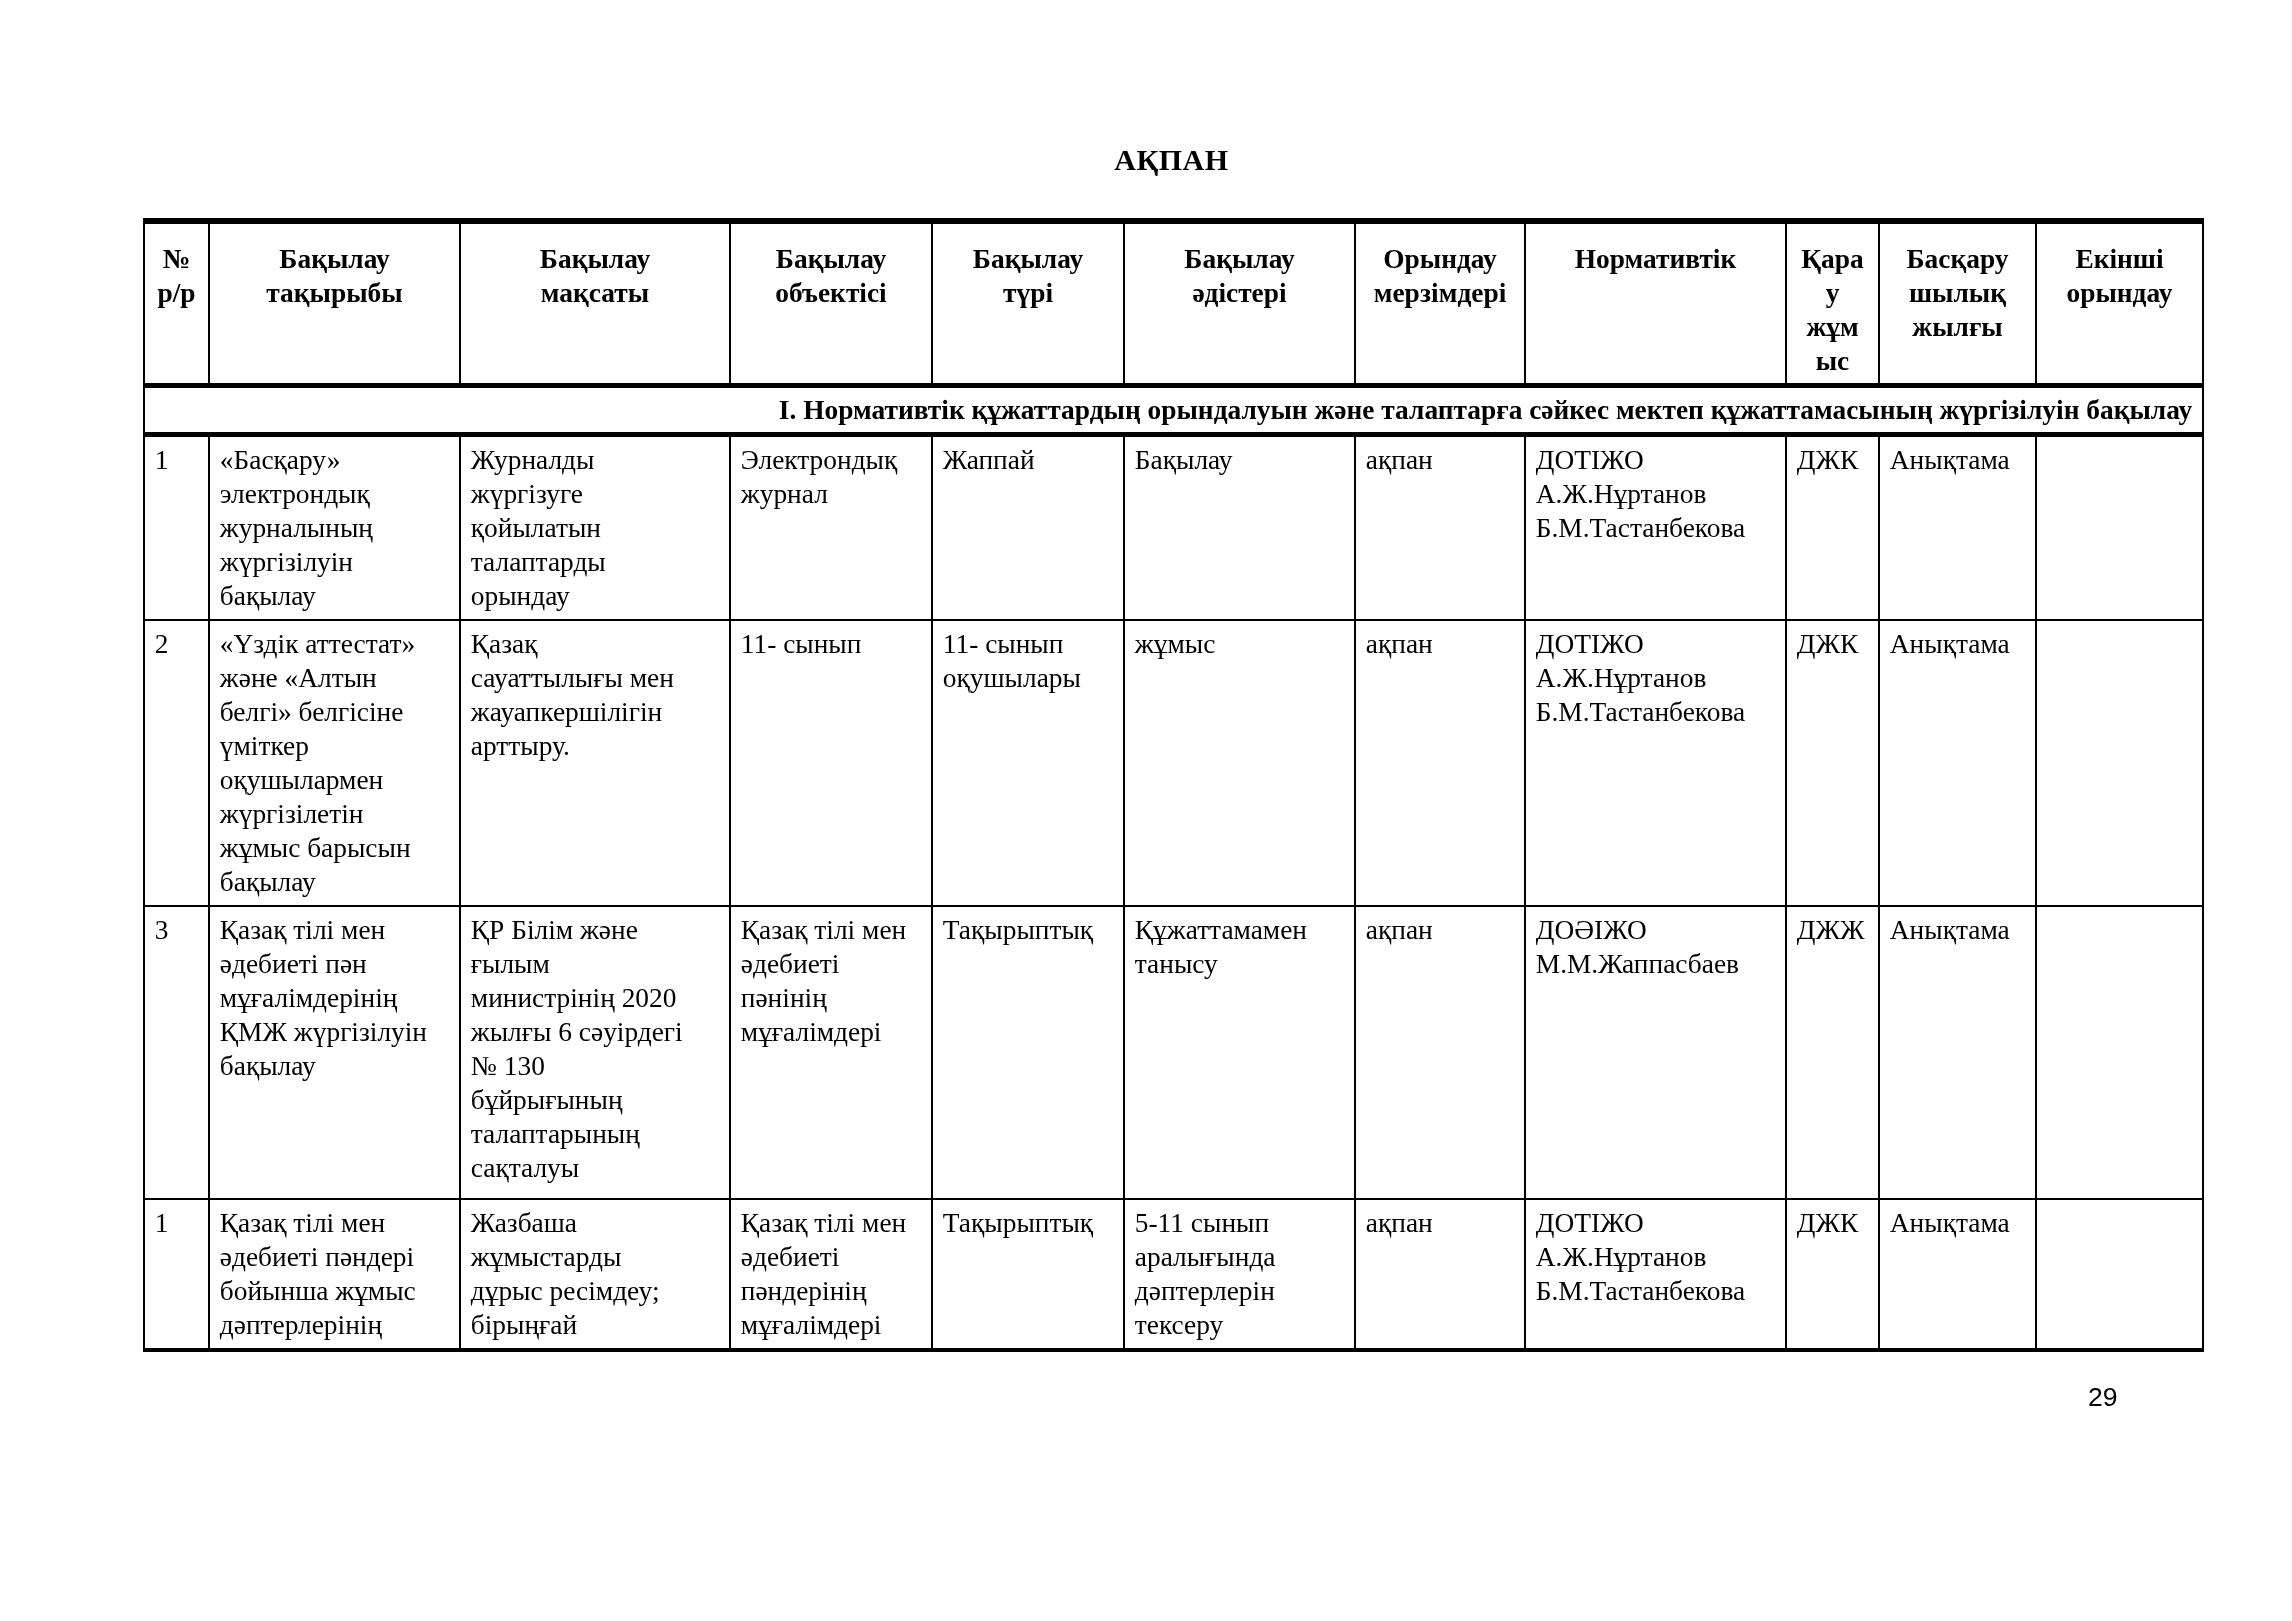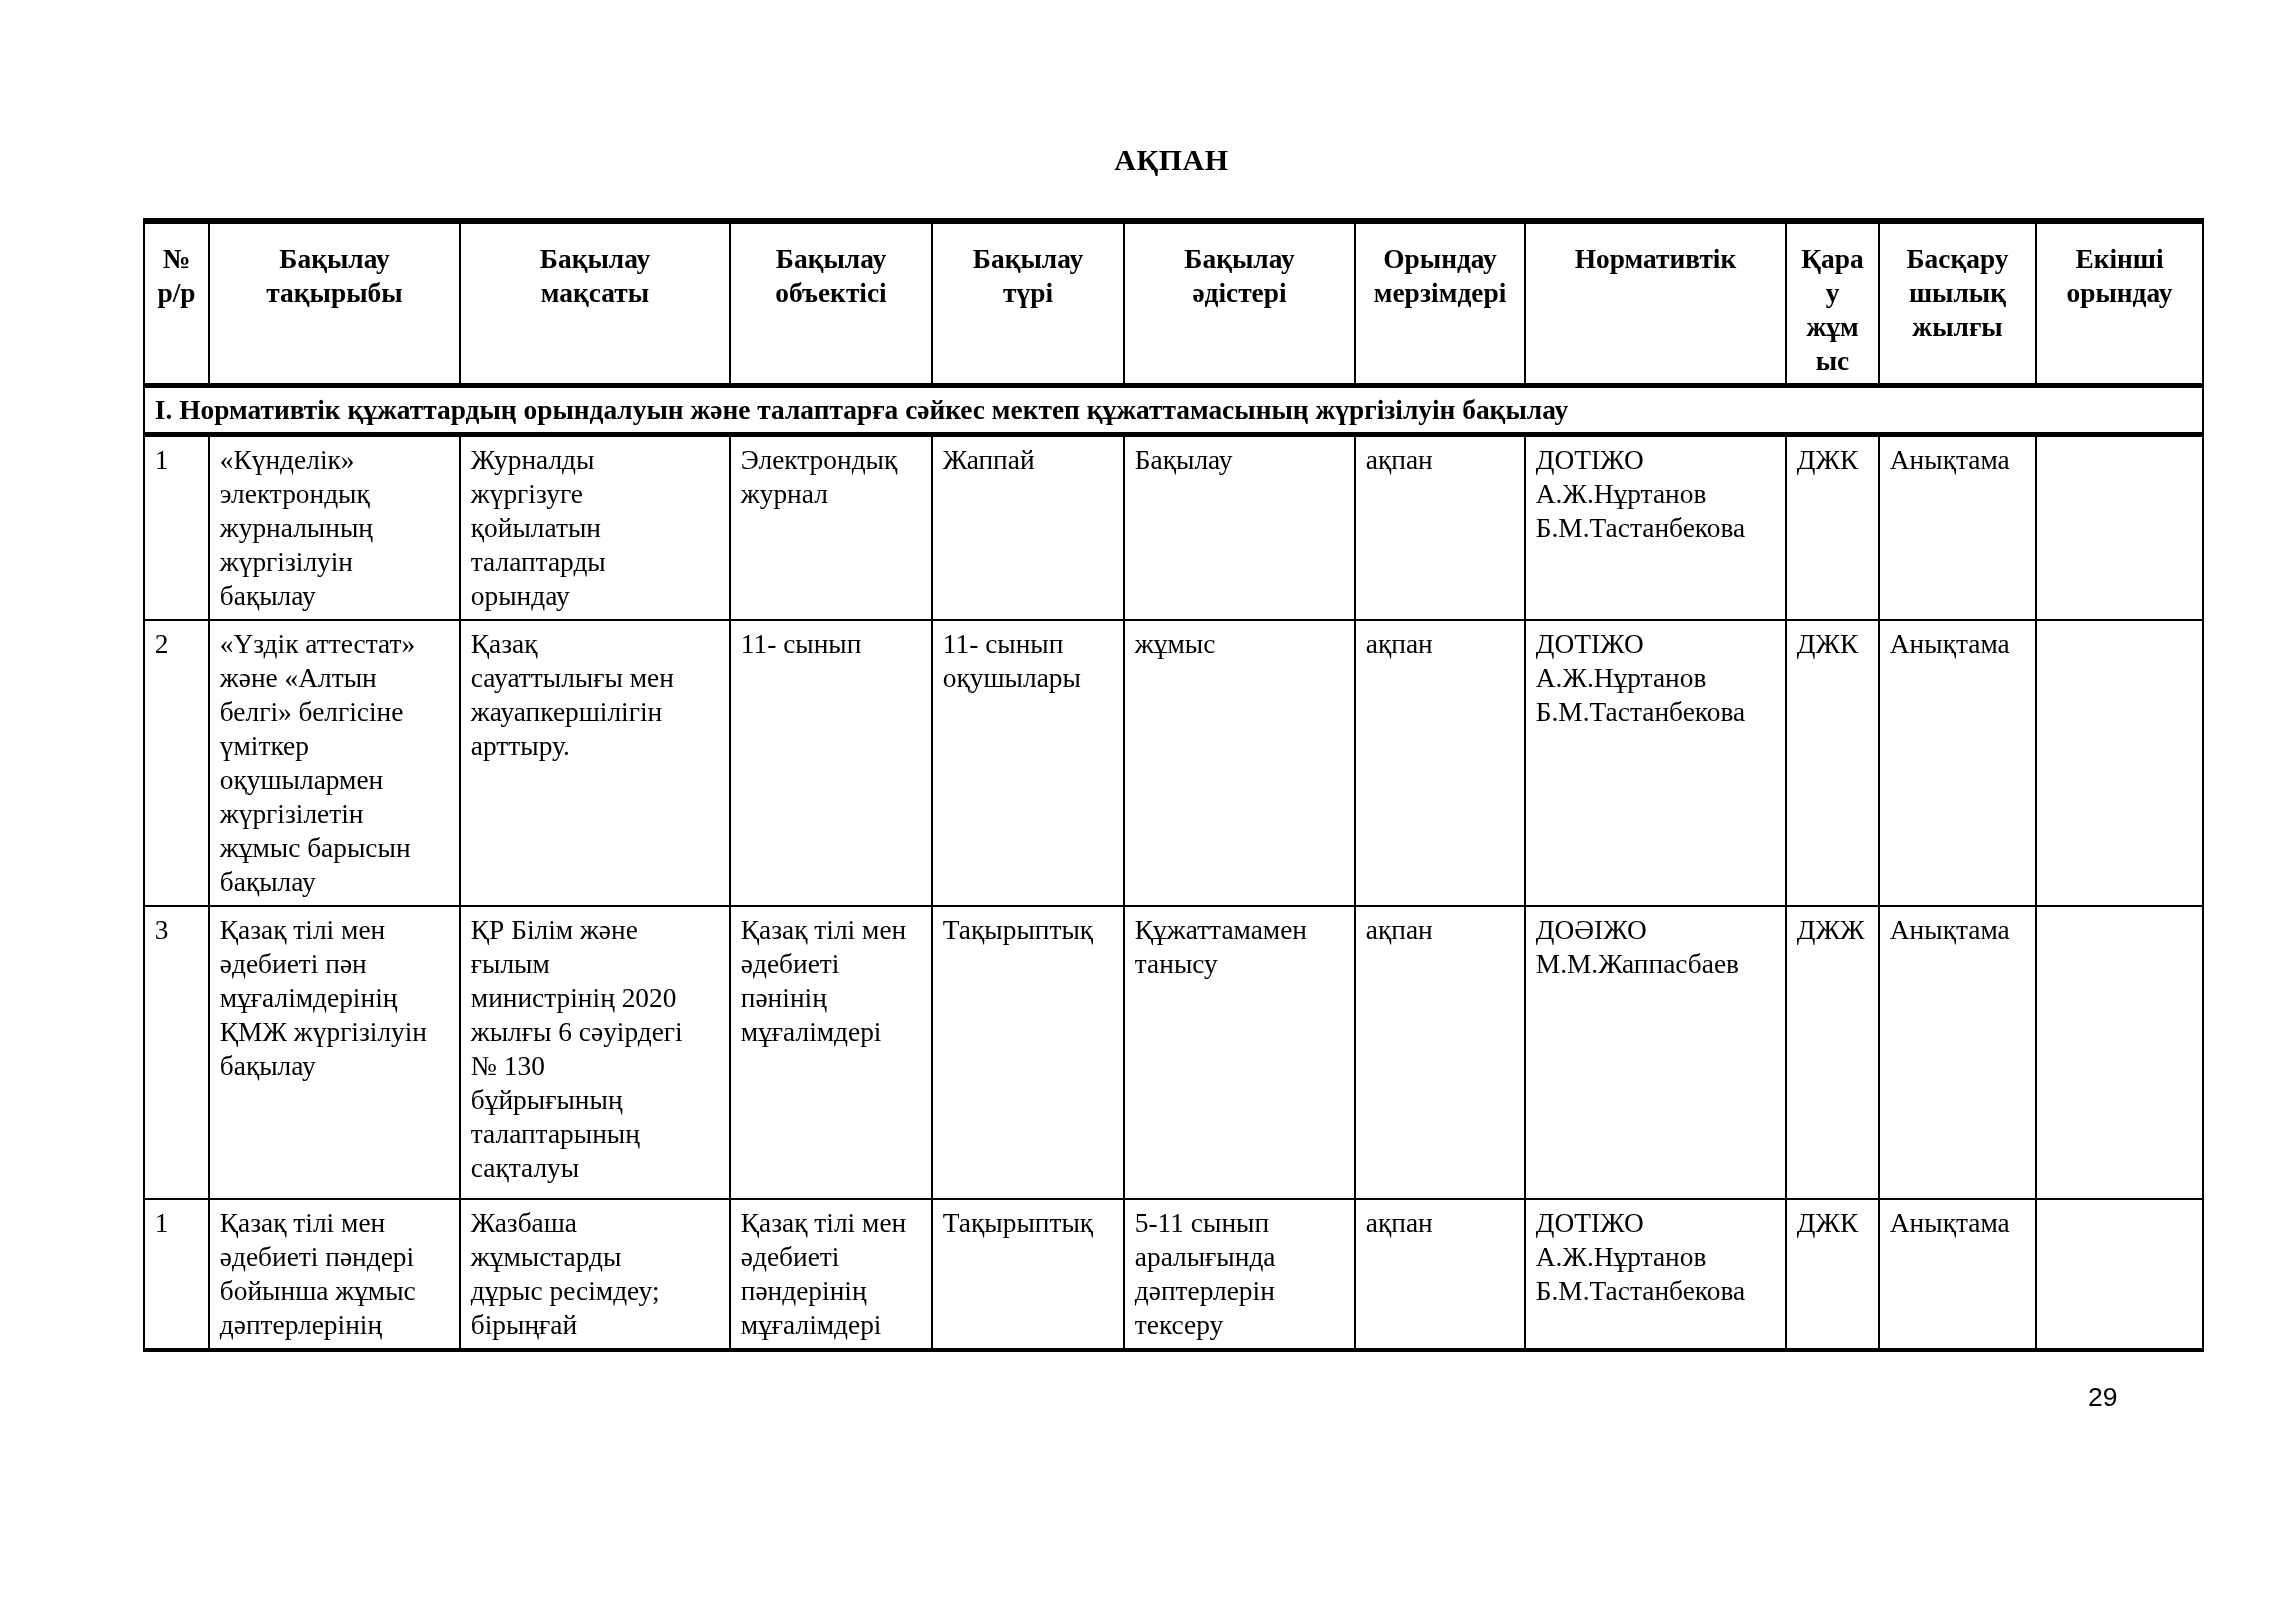--- a/index.html
+++ b/index.html
@@ -45,21 +45,21 @@
   .plan thead th {
     font-weight: bold;
     text-align: center;
     border-top: 6.9px solid #000;
     border-bottom: 5.9px solid #000;
     height: 98px;
     padding-top: 17.6px;
   }
   .plan tr.section-row td {
     font-weight: bold;
-    text-align: left;
+    text-align: right;
     border-top: 5.9px solid #000;
     border-bottom: 5.9px solid #000;
     height: 33px;
     padding: 4.9px 9.8px;
     white-space: normal;
   }
   .plan tr.row-h1 td { height: 165px; }
   .plan tr.row-h2 td { height: 267px; }
   .plan tr.row-h3 td { height: 279px; }
   .plan tr.row-h4 td { height: 137px; }
@@ -114,21 +114,21 @@
       <th>Екінші
 орындау</th>
     </tr>
   </thead>
   <tbody>
     <tr class="section-row">
       <td colspan="11">І. Нормативтік құжаттардың орындалуын және талаптарға сәйкес мектеп құжаттамасының жүргізілуін бақылау</td>
     </tr>
     <tr class="row-h1">
       <td>1</td>
-      <td>«Күнделік»
+      <td>«Басқару»
 электрондық
 журналының
 жүргізілуін
 бақылау</td>
       <td>Журналды
 жүргізуге
 қойылатын
 талаптарды
 орындау</td>
       <td>Электрондық

